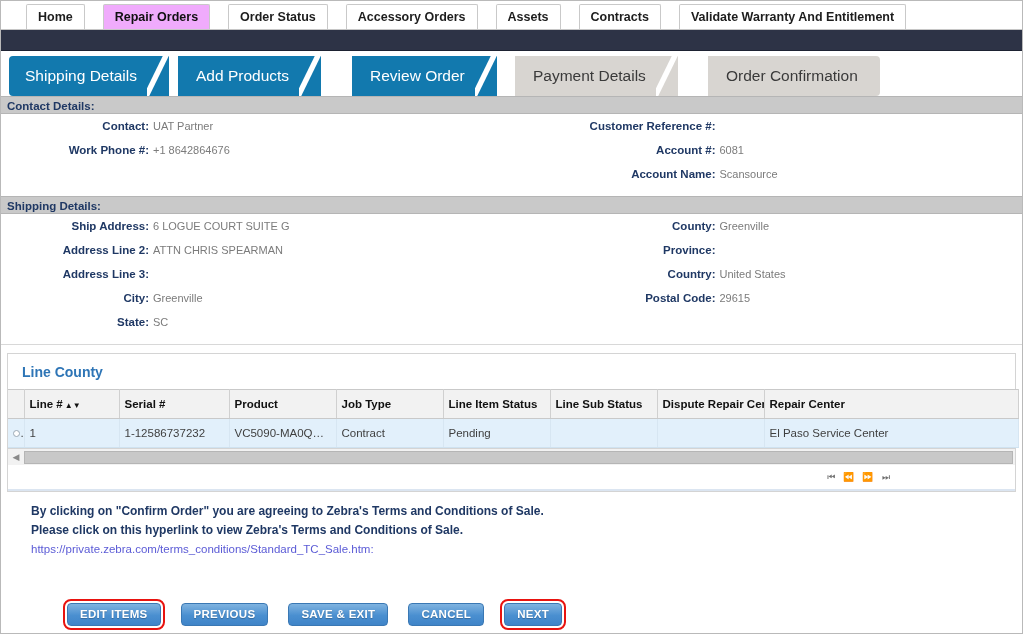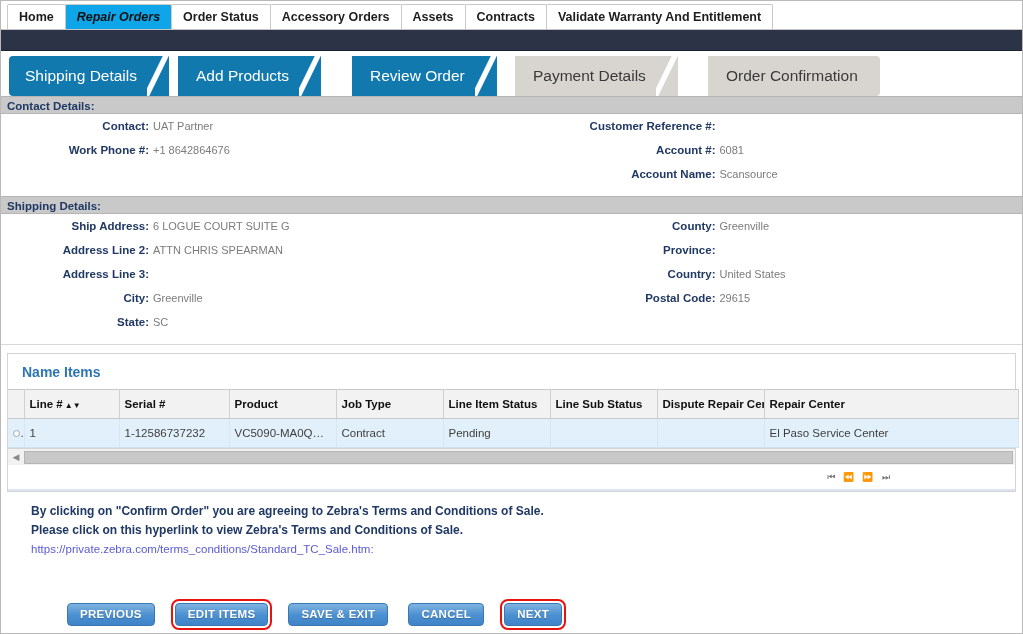--- a/index.html
+++ b/index.html
@@ -33,25 +33,25 @@
     font-size: 12.5px;
     font-weight: bold;
     color: #1d1d1d;
     background: #ffffff;
     border: 1px solid #c9c9c9;
     border-bottom: none;
     margin-right: -1px;
     white-space: nowrap;
     cursor: pointer;
     border-radius: 2px 2px 0 0;
+    margin-left: 19px;
   }
   .nav-tab.active {
-    background: #0ea5e9;
+    background: #f0abfc;
     color: #111;
-    font-style: italic;
   }
 
   
   .dark-strip {
     height: 21px;
     background: #2d3346;
     border-bottom: 1px solid #1d2232;
   }
 
   
@@ -438,21 +438,21 @@
     <div class="frow">
       <div class="flabel">Postal Code:</div>
       <div class="fvalue">29615</div>
     </div>
   </div>
 </div>
 
 <div class="divider-line"></div>
 
 <div class="panel">
-  <div class="panel-title">Name Items</div>
+  <div class="panel-title">Line County</div>
 
   <table class="grid">
     <colgroup>
       <col style="width:16px">
       <col style="width:95px">
       <col style="width:110px">
       <col style="width:107px">
       <col style="width:107px">
       <col style="width:107px">
       <col style="width:107px">
@@ -500,26 +500,26 @@
   </div>
 </div>
 
 <div class="terms">
   <div class="line">By clicking on "Confirm Order" you are agreeing to Zebra's Terms and Conditions of Sale.</div>
   <div class="line">Please click on this hyperlink to view Zebra's Terms and Conditions of Sale.</div>
   <a class="link" href="#">https://private.zebra.com/terms_conditions/Standard_TC_Sale.htm:</a>
 </div>
 
 <div class="footer">
+  <div class="btn-wrap highlight">
+    <button class="btn">EDIT ITEMS</button>
+  </div>
   <div class="btn-wrap">
     <button class="btn">PREVIOUS</button>
   </div>
-  <div class="btn-wrap highlight">
-    <button class="btn">EDIT ITEMS</button>
-  </div>
   <div class="btn-wrap">
     <button class="btn">SAVE &amp; EXIT</button>
   </div>
   <div class="btn-wrap">
     <button class="btn">CANCEL</button>
   </div>
   <div class="btn-wrap highlight">
     <button class="btn">NEXT</button>
   </div>
 </div>

